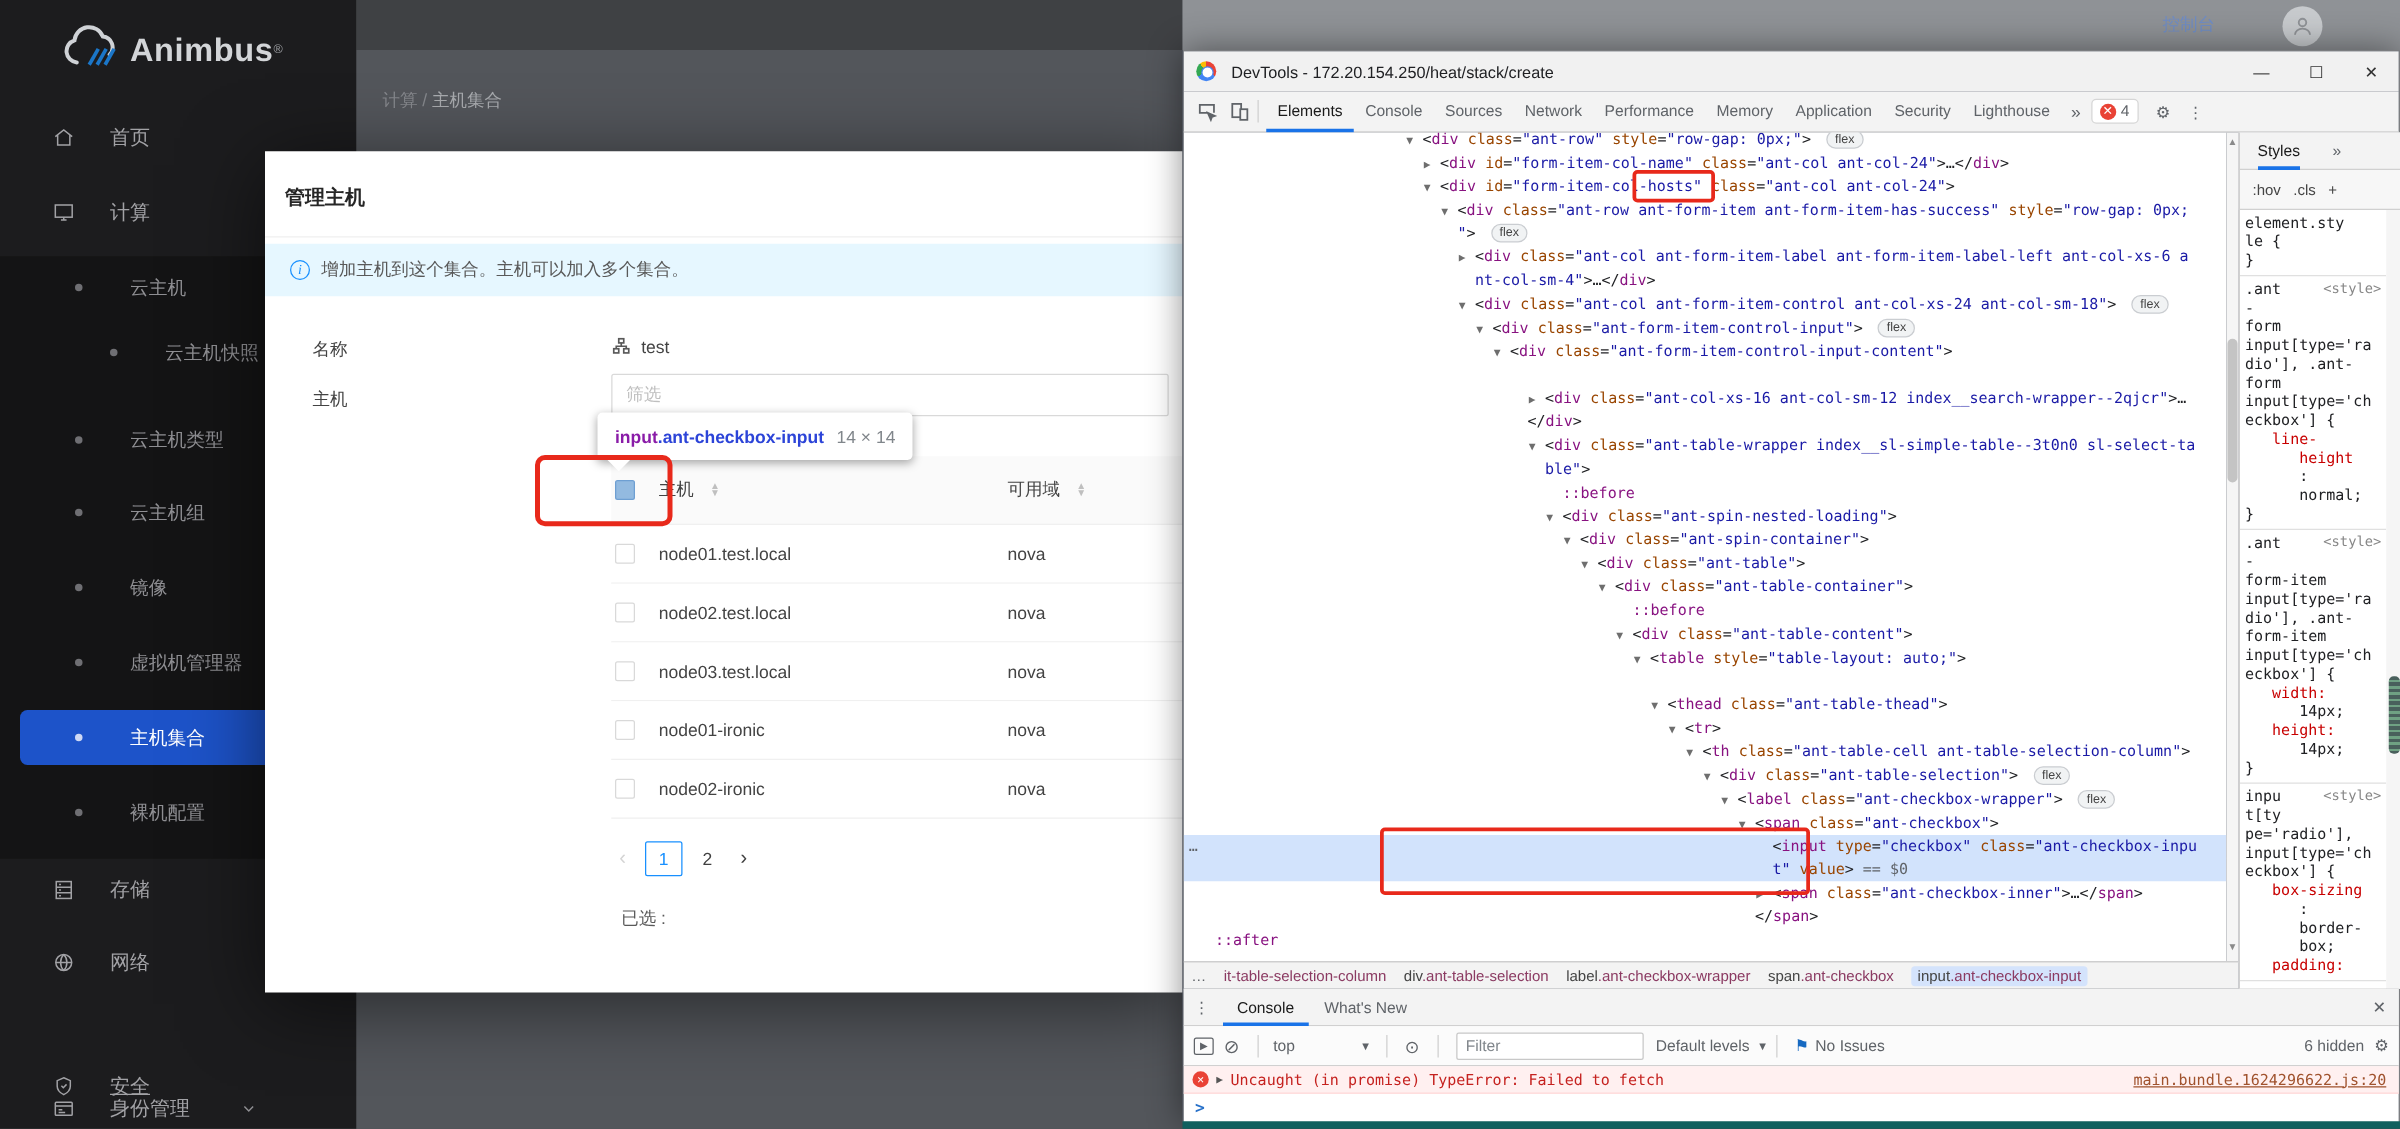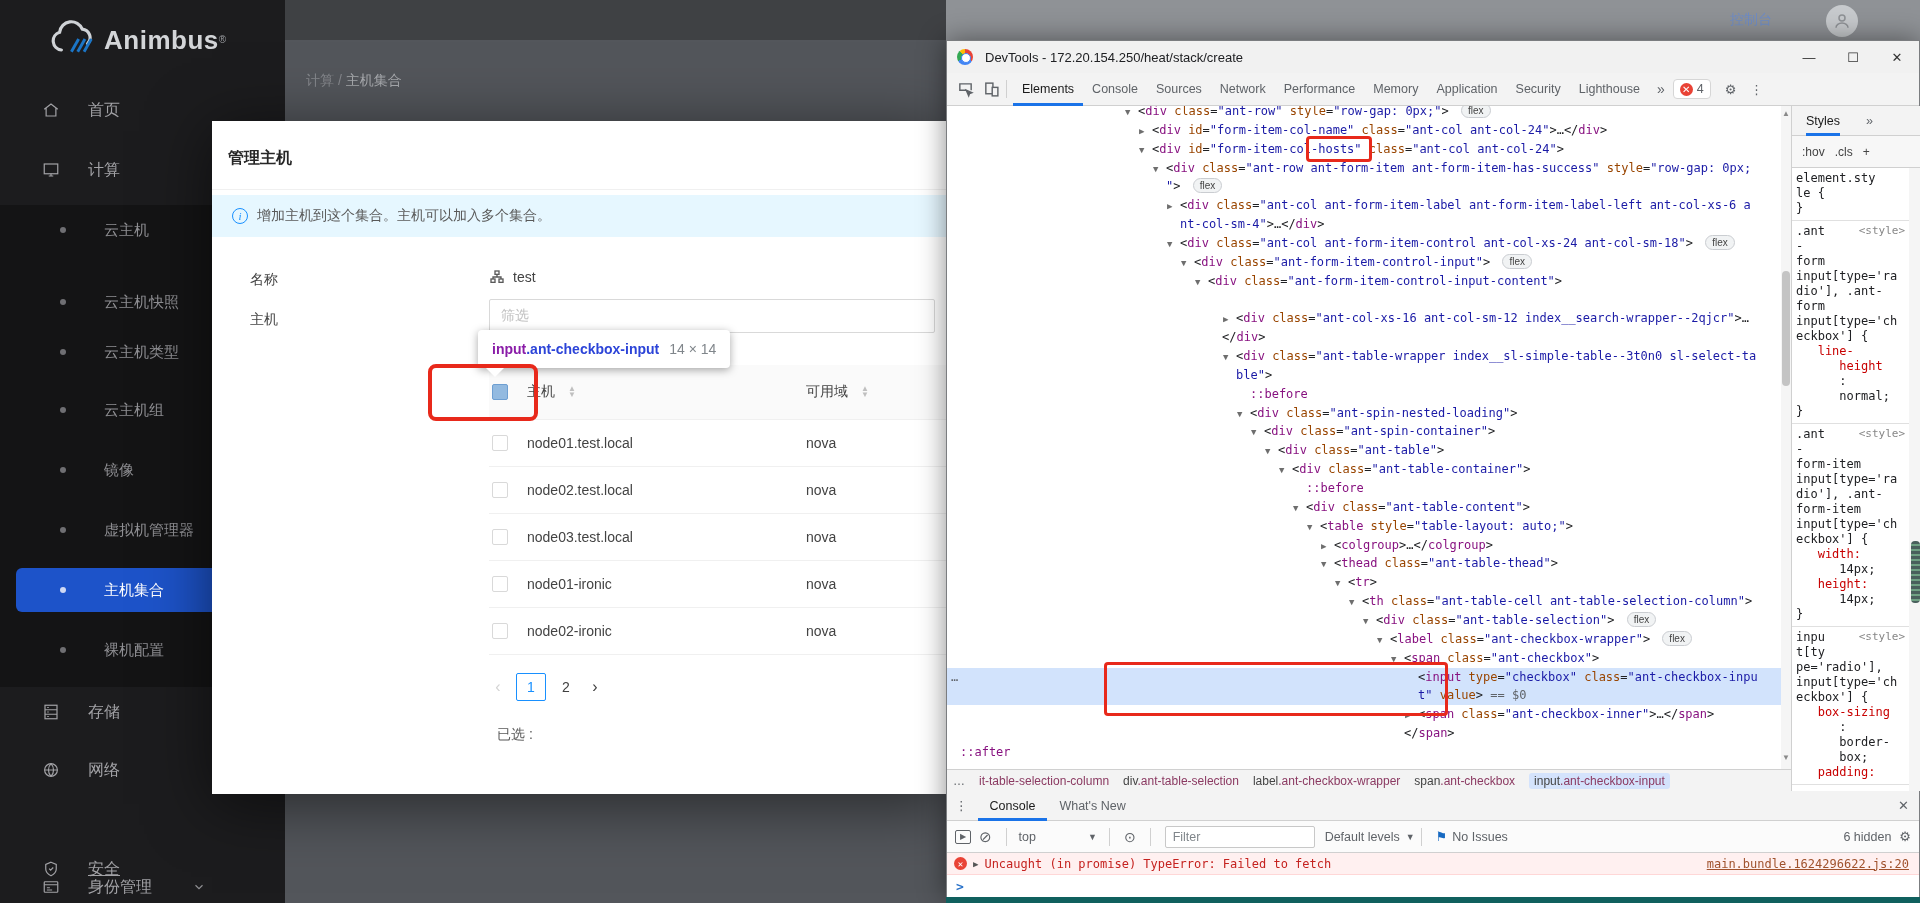--- a/index.html
+++ b/index.html
@@ -220,21 +220,21 @@
         <svg viewBox="0 0 24 24" class="sicon" fill="none" stroke="currentColor" stroke-width="1.6">
           <rect x="3" y="4" width="18" height="13"></rect>
           <path d="M9 20 h6 M12 17 v3"></path>
         </svg>
         <span>计算</span>
       </div>
       <div class="abs side-item sub" style="top: 208px;">
         <span class="dot"></span>
         <span>云主机</span>
       </div>
-      <div class="abs side-item sub" style="top: 280px;">
+      <div class="abs side-item sub" style="top: 260px; padding-left: 28px;">
         <span class="dot"></span>
         <span>云主机快照</span>
       </div>
       <div class="abs side-item sub" style="top: 330px;">
         <span class="dot"></span>
         <span>云主机类型</span>
       </div>
       <div class="abs side-item sub" style="top: 388px;">
         <span class="dot"></span>
         <span>云主机组</span>
@@ -422,32 +422,31 @@
         <div class="tl" style="top: 241.05px; padding-left: 276px;"><span class="ar">▼</span><span class="seg-p">&lt;</span><span class="seg-t">div</span><span class="seg-n"> class</span><span class="seg-p">=</span><span class="seg-v">"ant-table-wrapper index__sl-simple-table--3t0n0 sl-select-ta</span></div>
         <div class="tl" style="top: 259.9px; padding-left: 276px;"><span class="ar"></span><span class="seg-v">ble"</span><span class="seg-p">&gt;</span></div>
         <div class="tl" style="top: 278.75px; padding-left: 290px;"><span class="ar"></span><span class="seg-t">::before</span></div>
         <div class="tl" style="top: 297.6px; padding-left: 290px;"><span class="ar">▼</span><span class="seg-p">&lt;</span><span class="seg-t">div</span><span class="seg-n"> class</span><span class="seg-p">=</span><span class="seg-v">"ant-spin-nested-loading"</span><span class="seg-p">&gt;</span></div>
         <div class="tl" style="top: 316.45px; padding-left: 304px;"><span class="ar">▼</span><span class="seg-p">&lt;</span><span class="seg-t">div</span><span class="seg-n"> class</span><span class="seg-p">=</span><span class="seg-v">"ant-spin-container"</span><span class="seg-p">&gt;</span></div>
         <div class="tl" style="top: 335.3px; padding-left: 318px;"><span class="ar">▼</span><span class="seg-p">&lt;</span><span class="seg-t">div</span><span class="seg-n"> class</span><span class="seg-p">=</span><span class="seg-v">"ant-table"</span><span class="seg-p">&gt;</span></div>
         <div class="tl" style="top: 354.15px; padding-left: 332px;"><span class="ar">▼</span><span class="seg-p">&lt;</span><span class="seg-t">div</span><span class="seg-n"> class</span><span class="seg-p">=</span><span class="seg-v">"ant-table-container"</span><span class="seg-p">&gt;</span></div>
         <div class="tl" style="top: 373px; padding-left: 346px;"><span class="ar"></span><span class="seg-t">::before</span></div>
         <div class="tl" style="top: 391.85px; padding-left: 346px;"><span class="ar">▼</span><span class="seg-p">&lt;</span><span class="seg-t">div</span><span class="seg-n"> class</span><span class="seg-p">=</span><span class="seg-v">"ant-table-content"</span><span class="seg-p">&gt;</span></div>
         <div class="tl" style="top: 410.7px; padding-left: 360px;"><span class="ar">▼</span><span class="seg-p">&lt;</span><span class="seg-t">table</span><span class="seg-n"> style</span><span class="seg-p">=</span><span class="seg-v">"table-layout: auto;"</span><span class="seg-p">&gt;</span></div>
-        <div class="tl" style="top: 429.55px; padding-left: 374px;"><span class="ar">▶</span><span class="seg-p">&lt;</span><span class="seg-t">colgroup</span><span class="seg-p">&gt;…&lt;/</span><span class="seg-t">colgroup</span><span class="seg-p">&gt;</span></div>
         <div class="tl" style="top: 448.4px; padding-left: 374px;"><span class="ar">▼</span><span class="seg-p">&lt;</span><span class="seg-t">thead</span><span class="seg-n"> class</span><span class="seg-p">=</span><span class="seg-v">"ant-table-thead"</span><span class="seg-p">&gt;</span></div>
         <div class="tl" style="top: 467.25px; padding-left: 388px;"><span class="ar">▼</span><span class="seg-p">&lt;</span><span class="seg-t">tr</span><span class="seg-p">&gt;</span></div>
         <div class="tl" style="top: 486.1px; padding-left: 402px;"><span class="ar">▼</span><span class="seg-p">&lt;</span><span class="seg-t">th</span><span class="seg-n"> class</span><span class="seg-p">=</span><span class="seg-v">"ant-table-cell ant-table-selection-column"</span><span class="seg-p">&gt;</span></div>
         <div class="tl" style="top: 504.95px; padding-left: 416px;"><span class="ar">▼</span><span class="seg-p">&lt;</span><span class="seg-t">div</span><span class="seg-n"> class</span><span class="seg-p">=</span><span class="seg-v">"ant-table-selection"</span><span class="seg-p">&gt; </span><span class="seg-b">flex</span></div>
         <div class="tl" style="top: 523.8px; padding-left: 430px;"><span class="ar">▼</span><span class="seg-p">&lt;</span><span class="seg-t">label</span><span class="seg-n"> class</span><span class="seg-p">=</span><span class="seg-v">"ant-checkbox-wrapper"</span><span class="seg-p">&gt; </span><span class="seg-b">flex</span></div>
         <div class="tl" style="top: 542.65px; padding-left: 444px;"><span class="ar">▼</span><span class="seg-p">&lt;</span><span class="seg-t">span</span><span class="seg-n"> class</span><span class="seg-p">=</span><span class="seg-v">"ant-checkbox"</span><span class="seg-p">&gt;</span></div>
         <div class="tl hl" style="top: 561.5px; padding-left: 458px;"><span class="gut">…</span><span class="ar"></span><span class="seg-p">&lt;</span><span class="seg-t">input</span><span class="seg-n"> type</span><span class="seg-p">=</span><span class="seg-v">"checkbox"</span><span class="seg-n"> class</span><span class="seg-p">=</span><span class="seg-v">"ant-checkbox-inpu</span></div>
         <div class="tl hl" style="top: 580.35px; padding-left: 458px;"><span class="ar"></span><span class="seg-v">t"</span><span class="seg-n"> value</span><span class="seg-p">&gt;</span><span class="seg-g"> == $0</span></div>
         <div class="tl" style="top: 618.05px; padding-left: 444px;"><span class="ar"></span><span class="seg-p">&lt;/</span><span class="seg-t">span</span><span class="seg-p">&gt;</span></div>
         <div class="tl" style="top: 599.2px; padding-left: 458px;"><span class="ar">▶</span><span class="seg-p">&lt;</span><span class="seg-t">span</span><span class="seg-n"> class</span><span class="seg-p">=</span><span class="seg-v">"ant-checkbox-inner"</span><span class="seg-p">&gt;…&lt;/</span><span class="seg-t">span</span><span class="seg-p">&gt;</span></div>
-        <div class="tl" style="top: 636.9px; "><span class="ar"></span><span class="seg-t">::after</span></div>
+        <div class="tl" style="top: 636.9px;  margin-left: 12px;"><span class="ar"></span><span class="seg-t">::after</span></div>
       </div>
     <div class="abs e-scroll"></div>
     <div class="abs e-thumb"></div>
     <span class="scroll-arrow" style="top:68px;">▲</span>
     <span class="scroll-arrow" style="top:712px;">▼</span>
 
     <div class="abs" id="dt-crumbs">
         <span class="crumb ell"><span>…</span></span>
         <span class="crumb"><span>it-table-selection-column</span></span>
         <span class="crumb"><span class="ctag">div</span><span>.ant-table-selection</span></span>

